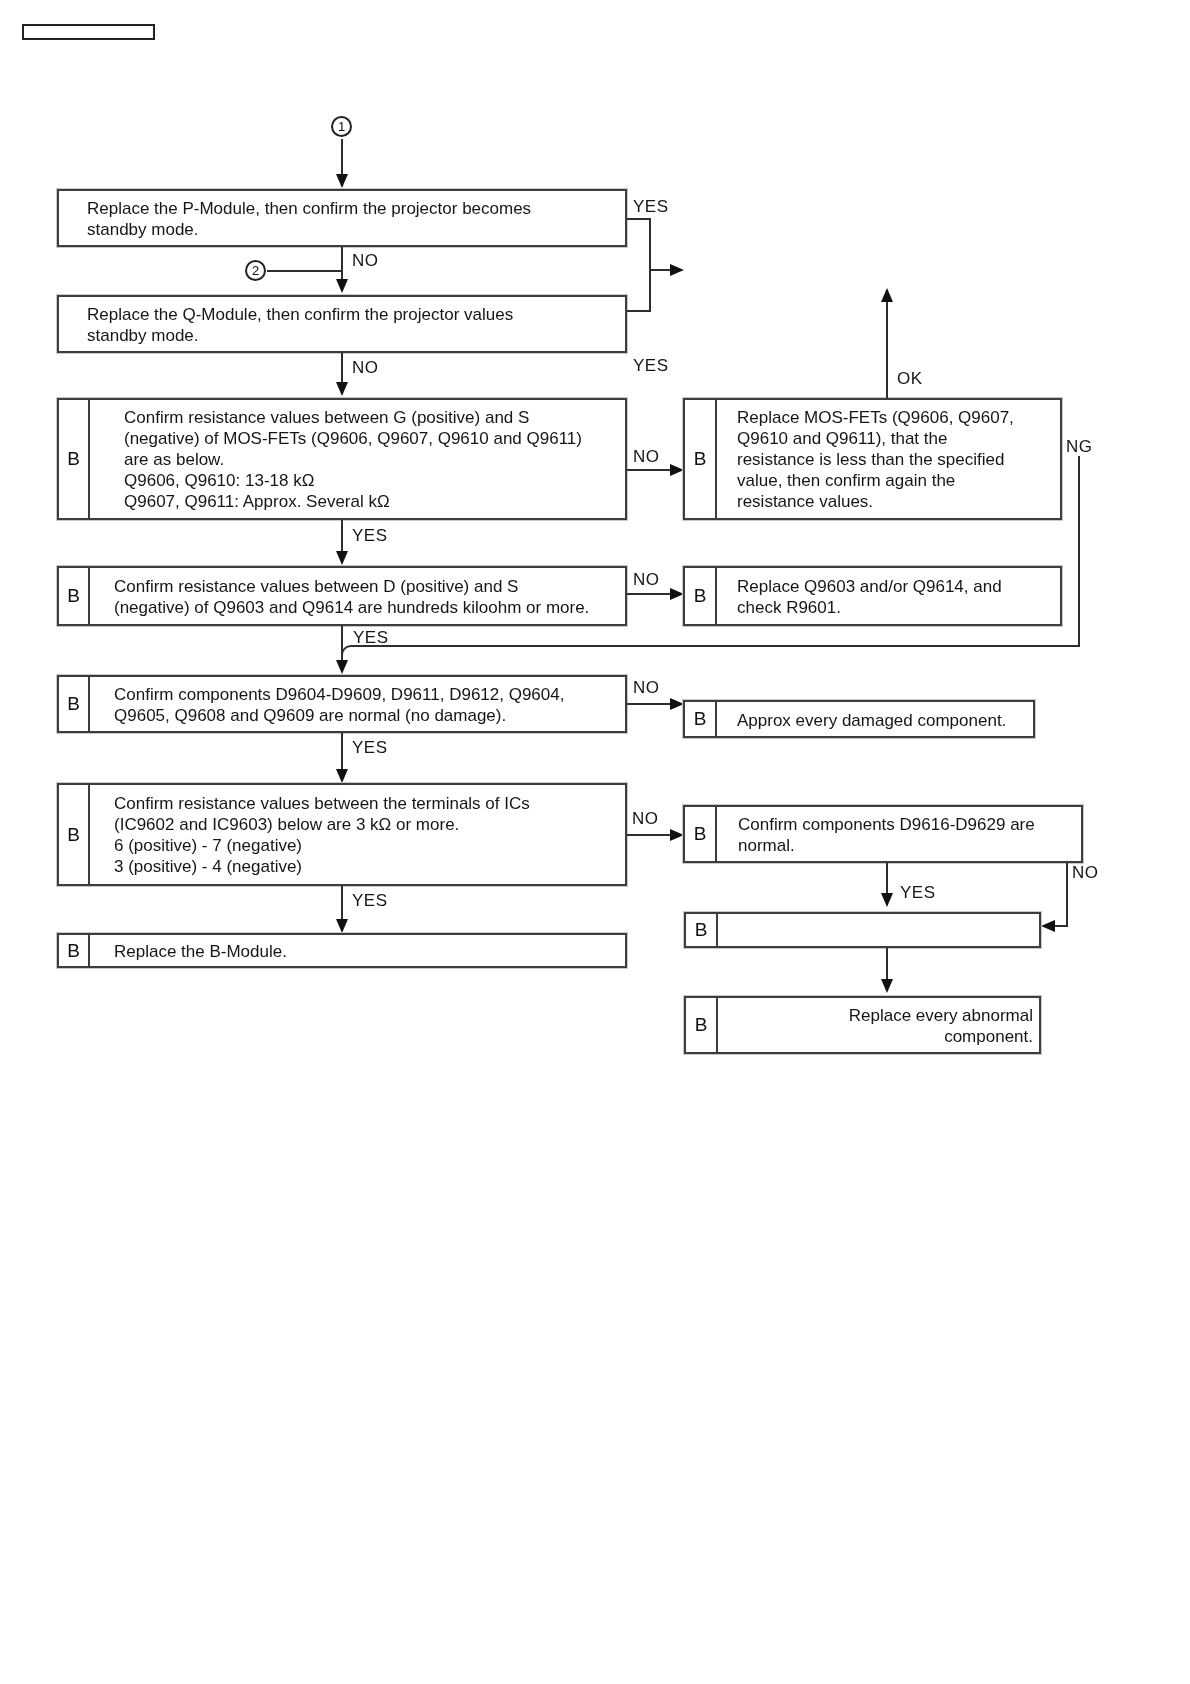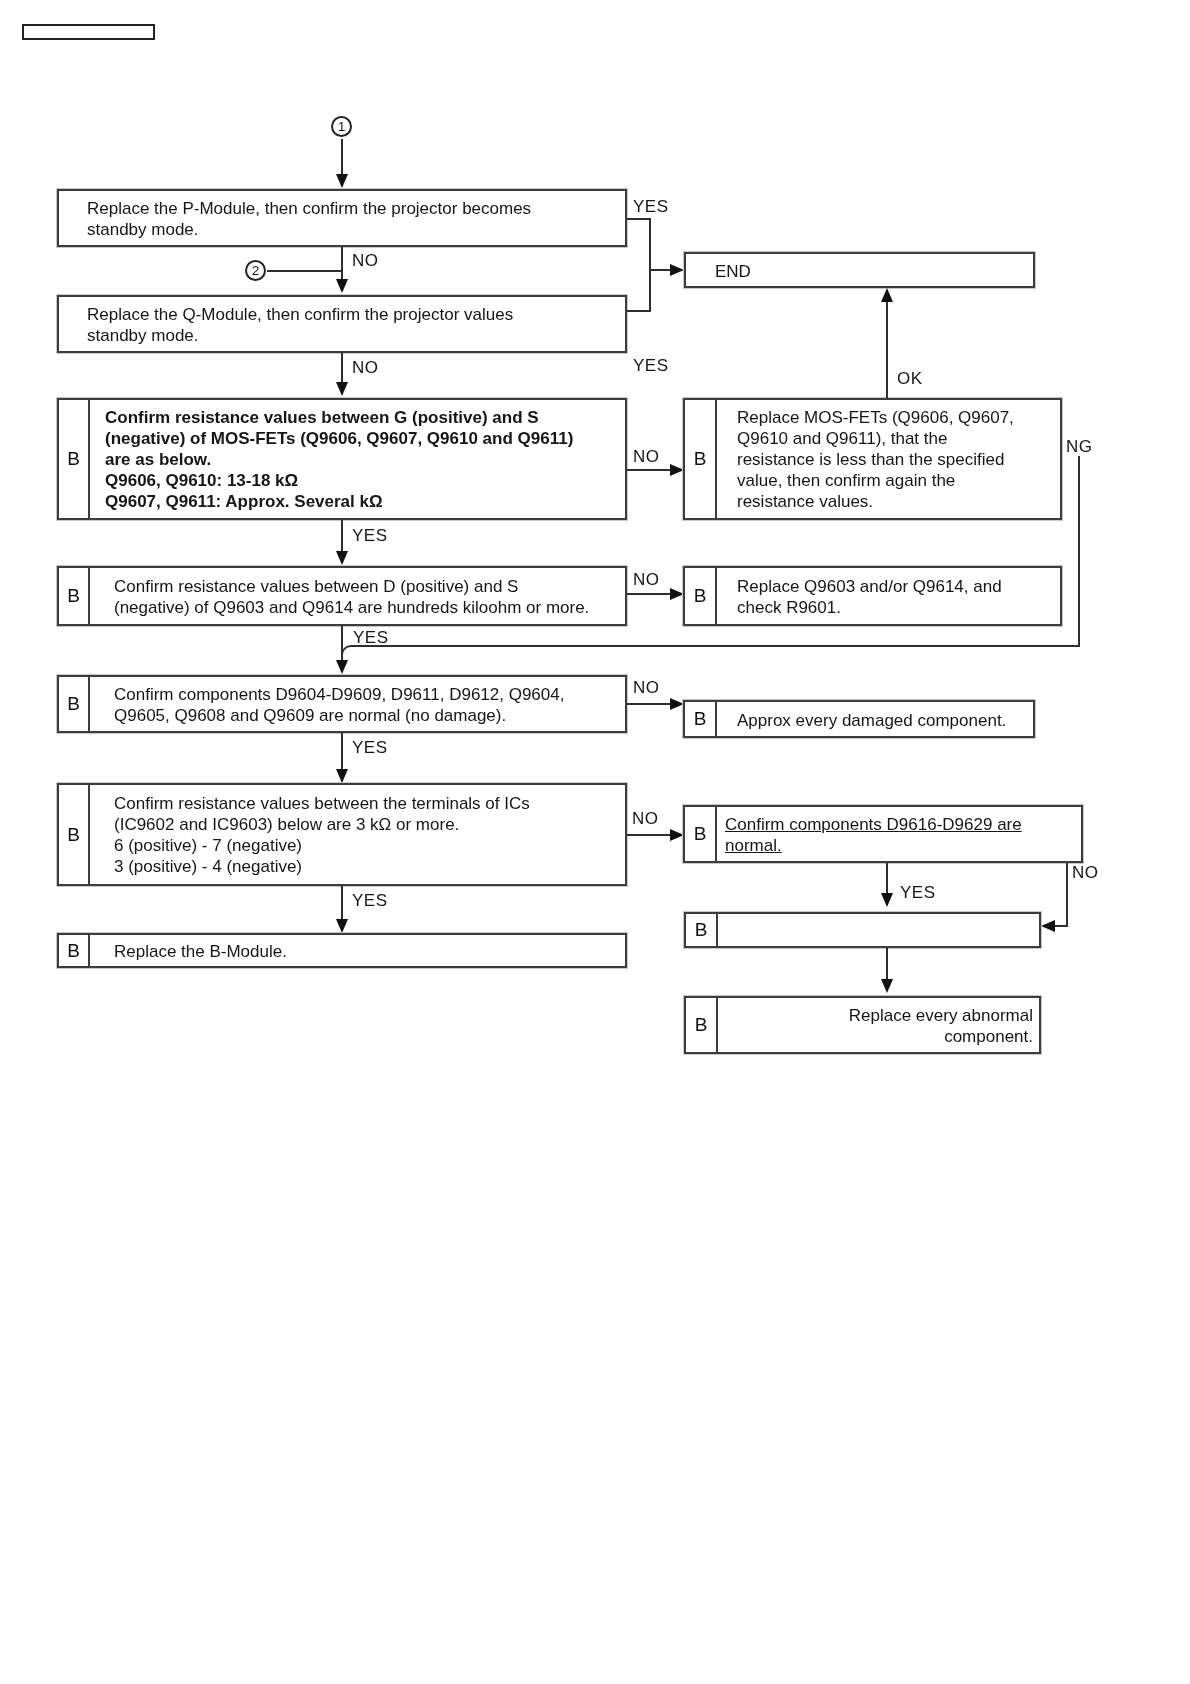--- a/index.html
+++ b/index.html
@@ -95,33 +95,30 @@
   </div>
 
   <div class="lbl" style="left:633px;top:197px;">YES</div>
   <div class="lbl" style="left:633px;top:356px;">YES</div>
   <div class="hline" style="left:627px;top:218px;width:24px;"></div>
   <div class="hline" style="left:627px;top:310px;width:24px;"></div>
   <div class="vline" style="left:649px;top:218px;height:94px;"></div>
   <div class="hline" style="left:649px;top:269px;width:22px;"></div>
   <div class="ah-right" style="left:670px;top:264px;"></div>
 
-  <div class="box" style="left:684px;top:252px;width:351px;height:36px;">
-    <div class="btext" style="left:0;padding:7px 8px 0 29px;">END</div>
-  </div>
 
   <div class="vline" style="left:341px;top:353px;height:30px;"></div>
   <div class="ah-down" style="left:336px;top:382px;"></div>
   <div class="lbl" style="left:352px;top:358px;">NO</div>
 
   <div class="box" style="left:57px;top:398px;width:570px;height:122px;">
     <div class="bcell">
       <span>B</span>
     </div>
-    <div class="btext" style="left:29px;padding:7px 8px 0 17px;font-weight:bold;">Confirm resistance values between G (positive) and S
+    <div class="btext" style="left:29px;padding:7px 8px 0 36px;">Confirm resistance values between G (positive) and S
 (negative) of MOS-FETs (Q9606, Q9607, Q9610 and Q9611)
 are as below.
 Q9606, Q9610: 13-18 kΩ
 Q9607, Q9611: Approx. Several kΩ</div>
   </div>
 
   <div class="lbl" style="left:633px;top:447px;">NO</div>
   <div class="hline" style="left:627px;top:469px;width:44px;"></div>
   <div class="ah-right" style="left:670px;top:464px;"></div>
 
@@ -207,21 +204,21 @@
   </div>
 
   <div class="lbl" style="left:632px;top:809px;">NO</div>
   <div class="hline" style="left:627px;top:834px;width:44px;"></div>
   <div class="ah-right" style="left:670px;top:829px;"></div>
 
   <div class="box rbox" style="left:683px;top:805px;width:400px;height:58px;">
     <div class="bcell">
       <span>B</span>
     </div>
-    <div class="btext" style="left:30px;padding:7px 6px 0 10px;text-decoration:underline;">Confirm components D9616-D9629 are
+    <div class="btext" style="left:30px;padding:7px 6px 0 23px;">Confirm components D9616-D9629 are
 normal.</div>
   </div>
 
   <div class="vline" style="left:886px;top:863px;height:31px;"></div>
   <div class="ah-down" style="left:881px;top:893px;"></div>
   <div class="lbl" style="left:900px;top:883px;">YES</div>
 
   <div class="lbl" style="left:1072px;top:863px;">NO</div>
   <div class="vline" style="left:1066px;top:863px;height:64px;"></div>
   <div class="hline" style="left:1053px;top:925px;width:15px;"></div>

